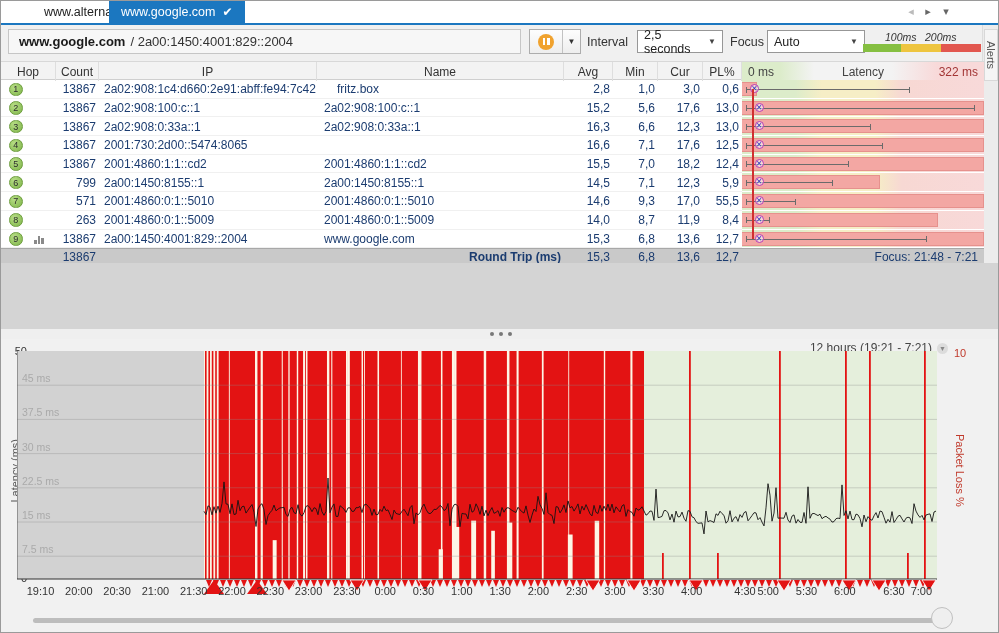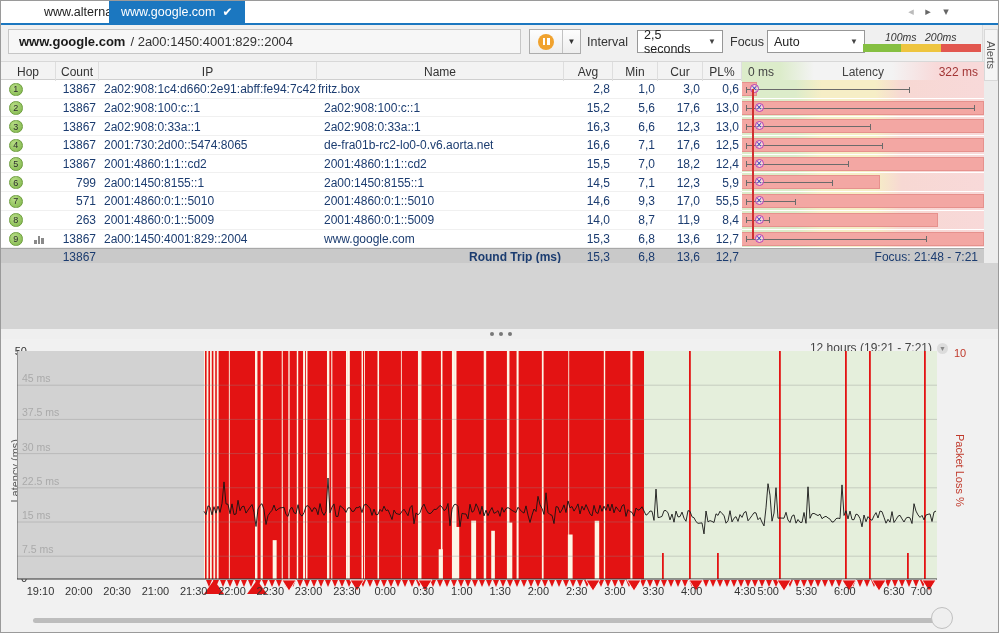--- a/index.html
+++ b/index.html
@@ -190,21 +190,21 @@
         <span style="position:absolute;left:6px;color:#444;">0 ms</span>
         <span style="color:#444;">Latency</span>
         <span style="position:absolute;right:6px;color:#a33636;">322 ms</span>
       </div>
     </div>
     <div class="rows" id="rows">
         <div class="t-row">
           <span class="hopcirc">1</span>
           <div class="cell num" style="left:55px;width:40px;">13867</div>
           <div class="cell" style="left:103px;width:213px;">2a02:908:1c4:d660:2e91:abff:fe94:7c42</div>
-          <div class="cell" style="left:317px;width:240px;">fritz.box</div>
+          <div class="cell" style="left:336px;width:240px;">fritz.box</div>
           <div class="cell num" style="left:563px;width:46px;">2,8</div>
           <div class="cell num" style="left:612px;width:42px;">1,0</div>
           <div class="cell num" style="left:657px;width:42px;">3,0</div>
           <div class="cell num" style="left:702px;width:36px;">0,6</div>
           <div class="latcell">
             <span class="plbar" style="width:14.52px"></span>
             <span class="rline" style="left:4px;width:162.98px"></span>
             <span class="rtick" style="left:4px"></span>
             <span class="rtick" style="left:166.98px"></span>
             <span class="xmark" style="left:7.84px">✕</span>
@@ -241,21 +241,20 @@
             <span class="rline" style="left:4px;width:124.26000000000002px"></span>
             <span class="rtick" style="left:4px"></span>
             <span class="rtick" style="left:128.26000000000002px"></span>
             <span class="xmark" style="left:12.68px">✕</span>
           </div>
         </div>
         <div class="t-row">
           <span class="hopcirc">4</span>
           <div class="cell num" style="left:55px;width:40px;">13867</div>
           <div class="cell" style="left:103px;width:213px;">2001:730:2d00::5474:8065</div>
-          <div class="cell" style="left:323px;width:240px;">de-fra01b-rc2-lo0-0.v6.aorta.net</div>
           <div class="cell num" style="left:563px;width:46px;">16,6</div>
           <div class="cell num" style="left:612px;width:42px;">7,1</div>
           <div class="cell num" style="left:657px;width:42px;">17,6</div>
           <div class="cell num" style="left:702px;width:36px;">12,5</div>
           <div class="latcell">
             <span class="plbar" style="width:242px"></span>
             <span class="rline" style="left:4px;width:136.35999999999999px"></span>
             <span class="rtick" style="left:4px"></span>
             <span class="rtick" style="left:140.35999999999999px"></span>
             <span class="xmark" style="left:12.68px">✕</span>

